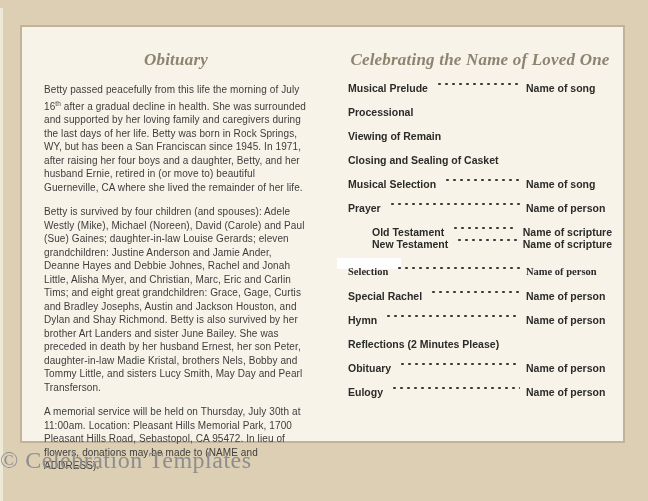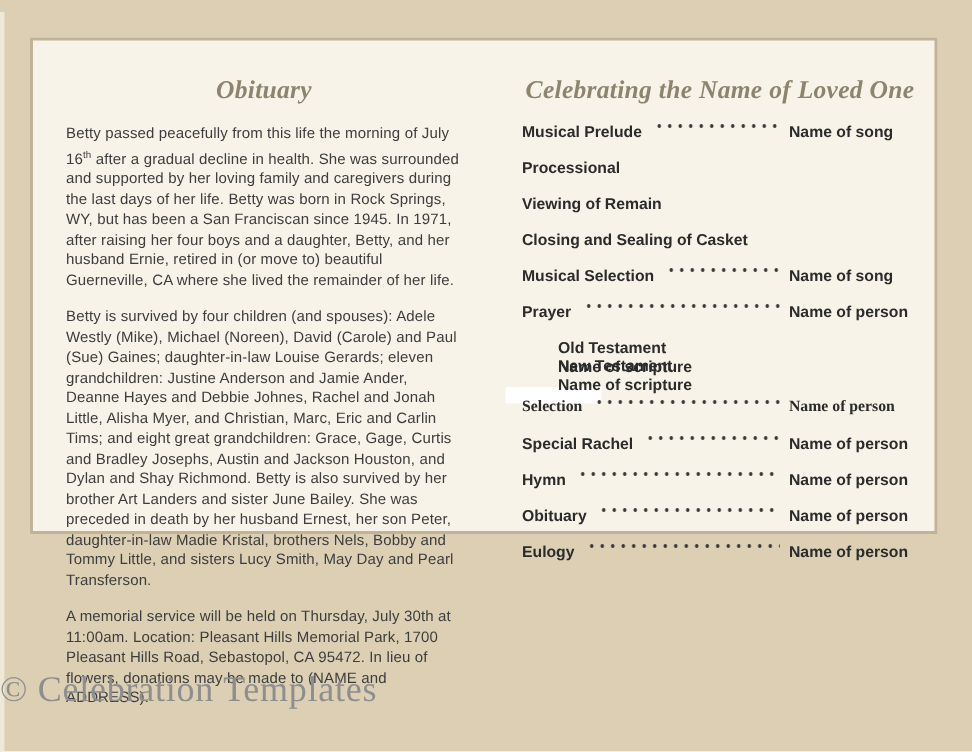--- a/index.html
+++ b/index.html
@@ -10,21 +10,21 @@
     overflow:hidden;
     font-family:"Liberation Sans", sans-serif;
   }
   .edge-strip {
     position:absolute; left:0; top:8px; bottom:0; width:3px;
     background: var(--edge-strip, #f3edde);
     opacity:.8;
   }
   .page {
     position:absolute; left:20px; top:25px;
-    width:605px; height:331px;
+    width:605px; height:418px;
     box-sizing:border-box;
     background: var(--panel-bg, #f7f3e8);
     border:2px solid var(--panel-border, #c2b298);
   }
   .whiteout {
     position:absolute; left:315px; top:231px; width:64px; height:11px;
     background: var(--whiteout, #ffffff);
     z-index:1;
   }
   .col { position:absolute; top:23px; z-index:2; }
@@ -45,21 +45,21 @@
   }
   .sup { font-size:6.5px; vertical-align:super; }
   .program { margin-top:12px; }
   .prow {
     display:flex; align-items:flex-start;
     height:12px; margin-bottom:12px;
     font:bold 10.5px/12px "Liberation Sans", sans-serif;
     color: var(--program-text, #2b2b2b);
   }
   .prow.tight { margin-bottom:0; }
-  .prow.sub   { margin-bottom:0; padding-left:24px;flex-direction:column; }
+  .prow.sub   { margin-bottom:0; padding-left:24px; }
   .prow.gap   { margin-top:16px;font-family:Liberation Serif, serif; }
   .plabel { white-space:nowrap; flex:0 0 auto; }
   .leader {
     flex:1 1 auto; height:4px; margin:0 6px 1px 8px;
     background-image: radial-gradient(circle, #3a3a3a 1.05px, rgba(0,0,0,0) 1.4px);
     background-size:7px 4px;
     background-repeat:repeat-x;
     background-position:left bottom;
   }
   .pvalue { flex:0 0 86px; white-space:nowrap; }
@@ -148,20 +148,23 @@
           <span class="leader"></span>
           <span class="pvalue">Name of person</span>
         </div>
 
         <div class="prow">
           <span class="plabel">Hymn</span>
           <span class="leader"></span>
           <span class="pvalue">Name of person</span>
         </div>
 
+        <div class="prow plain">
+          <span class="plabel">Reflections (2 Minutes Please)</span>
+        </div>
 
         <div class="prow">
           <span class="plabel">Obituary</span>
           <span class="leader"></span>
           <span class="pvalue">Name of person</span>
         </div>
 
         <div class="prow">
           <span class="plabel">Eulogy</span>
           <span class="leader"></span>

